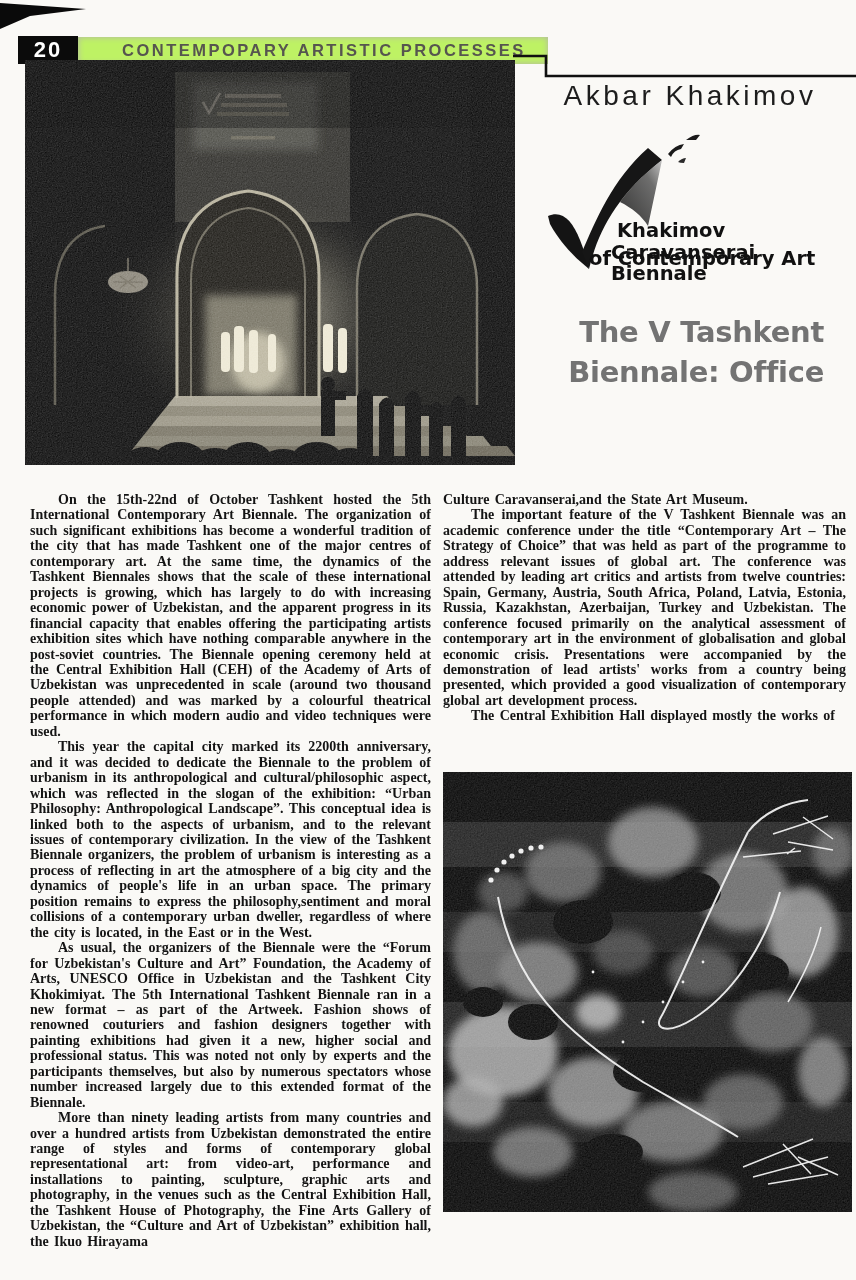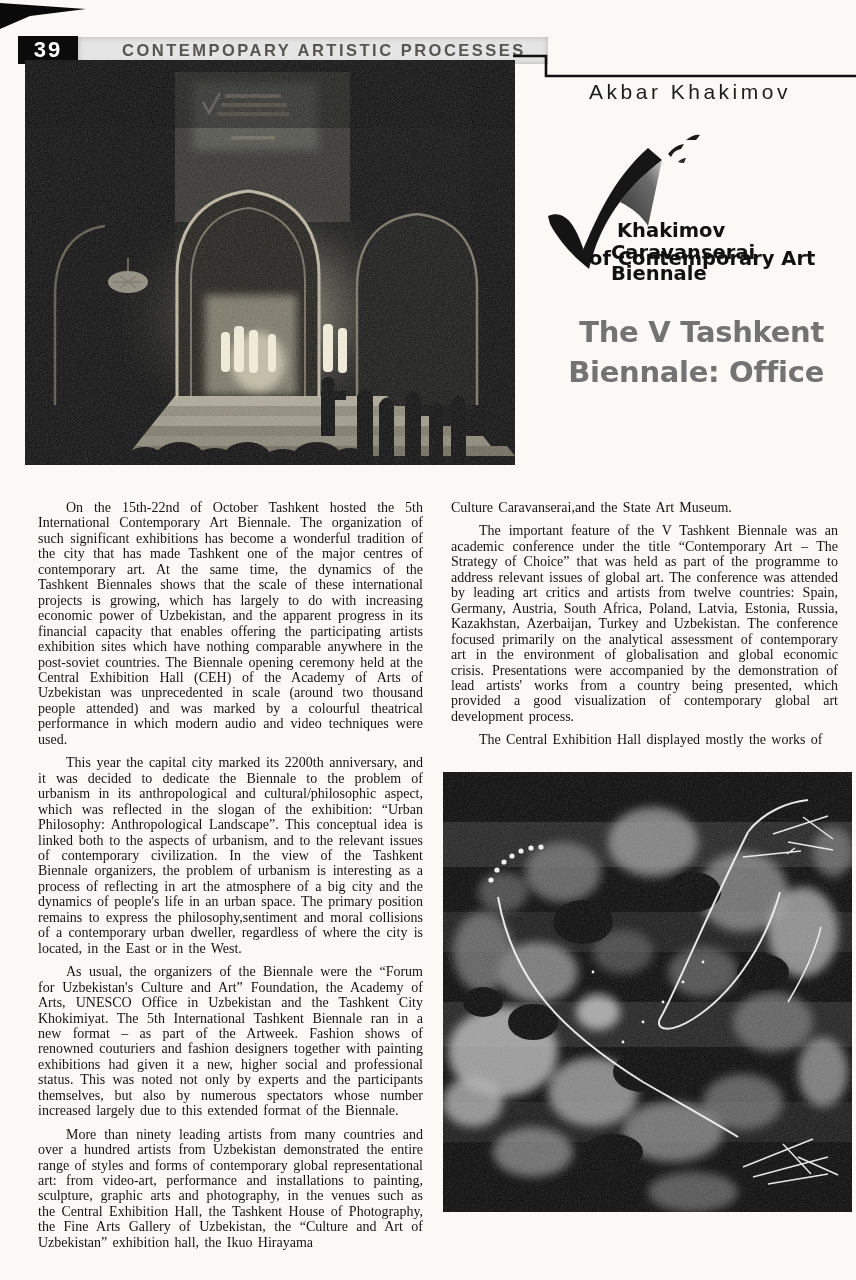--- a/index.html
+++ b/index.html
@@ -3,67 +3,67 @@
 <meta charset="utf-8">
 <style>
   html,body{margin:0;padding:0;background:#e9e7e2;}
   .page{position:relative;width:856px;height:1280px;background:#faf9f6;overflow:hidden;
         font-family:"Liberation Serif",serif;color:#141414;margin:0 auto;}
   
   .corner-wedge{position:absolute;left:0;top:0;width:100px;height:34px;}
   .pagenum{position:absolute;left:18px;top:36px;width:60px;height:28px;background:#0b0b0b;
            color:#ffffff;font-family:"Liberation Sans",sans-serif;font-weight:bold;
            font-size:22px;line-height:27px;text-align:center;letter-spacing:2px;}
-  .headerbar{position:absolute;left:78px;top:37px;width:470px;height:27px;background:#e5e5e5;
+  .headerbar{position:absolute;left:78px;top:37px;width:470px;height:27px;background:#bef264;
              box-shadow:inset 0 0 6px #b3b2ae;}
   .headerbar span{display:block;padding-left:44px;line-height:27px;
              font-family:"Liberation Sans",sans-serif;font-weight:bold;font-size:16.5px;
              letter-spacing:2.5px;color:#56554f;}
   
   .photo{position:absolute;left:25px;top:60px;width:490px;height:405px;background:#060606;}
   .photo svg{display:block;width:100%;height:100%;}
   
   .author-rule{position:absolute;left:510px;top:54px;width:346px;height:26px;}
   .author{position:absolute;left:556px;top:80px;width:268px;text-align:center;
-          font-family:"Liberation Sans",sans-serif;font-size:21px;letter-spacing:3.5px;
+          font-family:"Liberation Sans",sans-serif;font-size:28px;letter-spacing:3.5px;
           color:#1d1d1d;}
   
   .logo-check{position:absolute;left:540px;top:128px;width:168px;height:168px;}
   .logo-text{position:absolute;font-family:"DejaVu Sans",sans-serif;font-weight:bold;
              font-size:19.5px;color:#111;line-height:21px;}
   .lt1{left:617px;top:220px;}
   .lt2{left:611px;top:242px;}
   .lt3{left:589px;top:248px;}
   
   .title{position:absolute;right:32px;top:312px;margin:0;text-align:right;
          font-family:"DejaVu Sans",sans-serif;font-weight:bold;font-size:29px;
          line-height:40px;color:#737373;letter-spacing:-0.3px;}
   
   .col{position:absolute;top:492px;text-align:justify;font-size:14px;line-height:15.45px;
        word-spacing:0.13em;}
   .col-left{left:30px;width:401px;}
   .col-right{left:443px;width:403px;}
-  .col p{margin:8px;}
+  .col p{margin:0;font-weight:bold;}
   .col p.ind{text-indent:28px;}
   
   .painting{position:absolute;left:443px;top:772px;width:409px;height:440px;background:#000;}
   .painting svg{display:block;width:100%;height:100%;}
   .caption{position:absolute;left:443px;top:1224px;width:406px;font-style:italic;
            font-size:14.5px;color:#1e1e1e;}
 </style>
 </head>
 <body>
 
 <div class="page">
 
   <svg class="corner-wedge" viewBox="0 0 100 34">
     <polygon points="0,3 86,9 30,16 0,29" fill="#0a0a0a"></polygon>
   </svg>
 
-  <div class="pagenum">39</div>
+  <div class="pagenum">20</div>
   <div class="headerbar">
     <span>CONTEMPOPARY ARTISTIC PROCESSES</span>
   </div>
 
   <div class="photo">
     <svg viewBox="0 0 490 405" preserveAspectRatio="none">
       <defs>
         <radialGradient id="glow" cx="50%" cy="50%" r="50%">
           <stop offset="0%" stop-color="#efe9d4" stop-opacity="0.8"></stop>
           <stop offset="55%" stop-color="#9a957f" stop-opacity="0.3"></stop>

